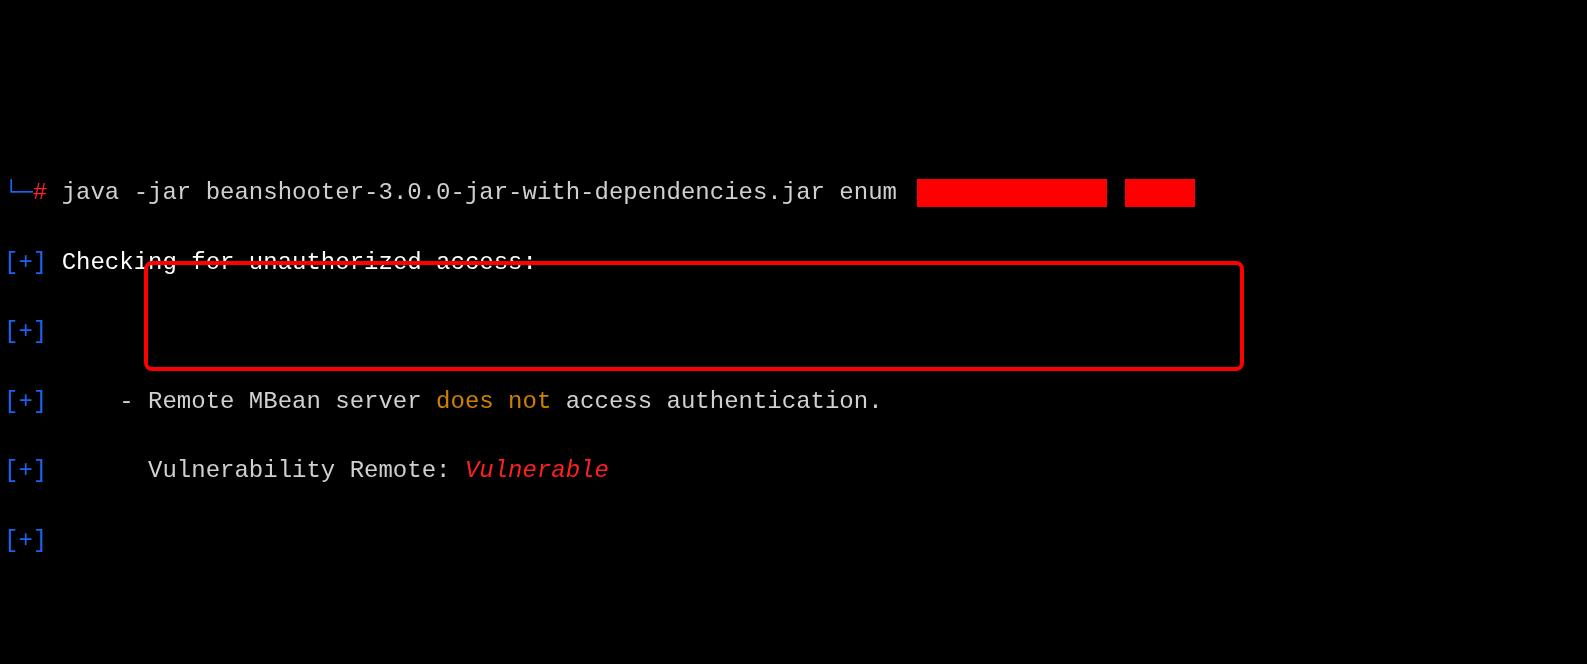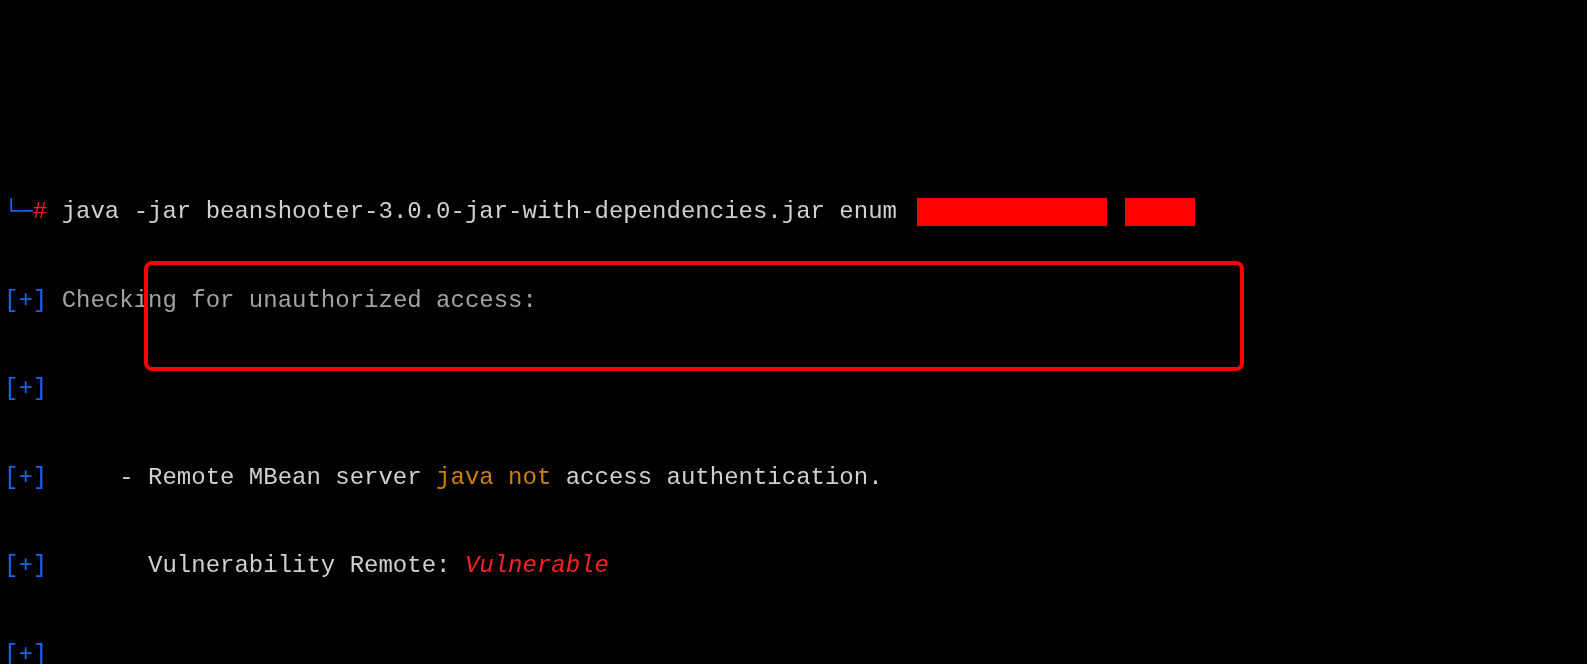--- a/index.html
+++ b/index.html
@@ -7,26 +7,26 @@
     background: #000000;
     font-family: "Courier New", Courier, monospace;
     font-size: 24px;
     line-height: 1.45;
     white-space: pre;
     color: #d0d0d0;
     padding: 2px 4px;
     width: 1587px;
     overflow: hidden;
   }
-  .line { display: block; position: relative; margin-top: 19px; }
+  .line { display: block; position: relative; }
   .prompt-corner { color: #1a62f0; }
   .prompt-hash { color: #ff2020; }
   .cmd { color: #d0d0d0; }
   .plus { color: #1a62f0; }
-  .header { color: #a3a3a3; }
+  .header { color: #ffffff; }
   .white { color: #d0d0d0; text-align: center; }
   .orange { color: #d08000; }
   .red { color: #ff2020; font-style: italic; }
   .redact {
     display: inline-block;
     background: #ff0000;
     vertical-align: middle;
   }
   .redact1 { width: 190px; height: 28px; margin-left: 6px; }
   .redact-gap { display:inline-block; width:18px; }
@@ -45,21 +45,21 @@
 </style>
 </head>
 <body>
 
 
 
 <div class="terminal">
 <span class="line"><span class="prompt-corner">└─</span><span class="prompt-hash">#</span> <span class="cmd">java -jar beanshooter-3.0.0-jar-with-dependencies.jar enum </span><span class="redact redact1"></span><span class="redact-gap"></span><span class="redact redact2"></span></span>
 <span class="line"><span class="plus">[+]</span> <span class="header">Checking for unauthorized access:</span></span>
 <span class="line"><span class="plus">[+]</span></span>
-<span class="line"><span class="plus">[+]</span><span class="white">	- Remote MBean server </span><span class="orange">java not</span><span class="white"> access authentication.</span></span>
+<span class="line"><span class="plus">[+]</span><span class="white">	- Remote MBean server </span><span class="orange">does not</span><span class="white"> access authentication.</span></span>
 <span class="line"><span class="plus">[+]</span><span class="white">	  Vulnerability Remote: </span><span class="red">Vulnerable</span></span>
 <span class="line"><span class="plus">[+]</span></span>
 <span class="line"></span>
 
 
 
 
 
 
 

